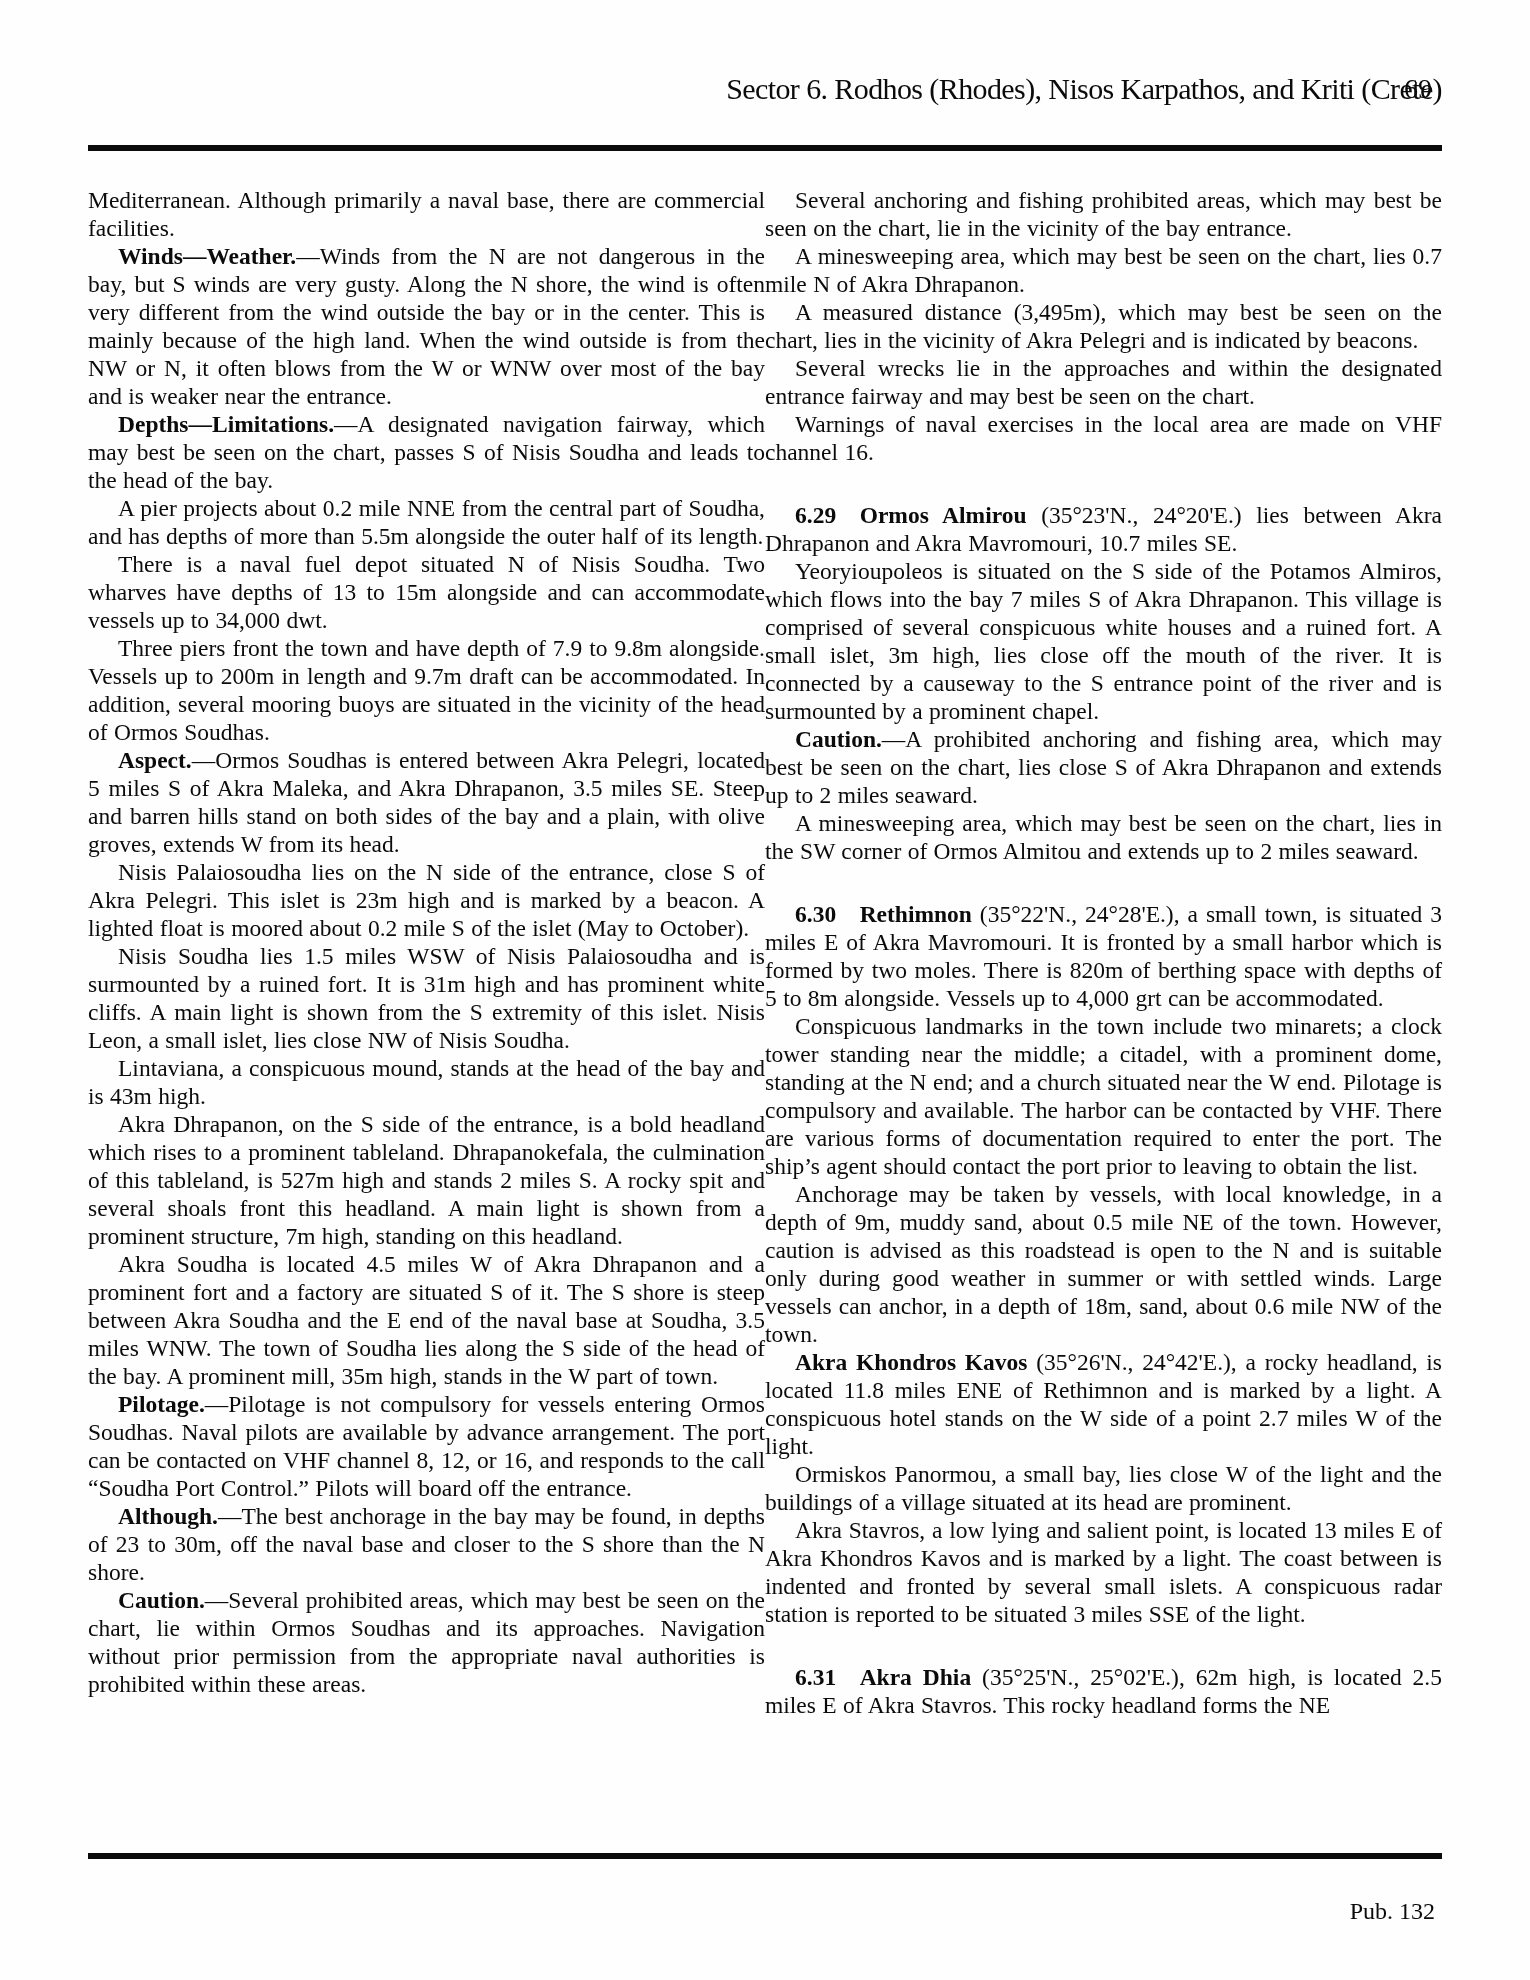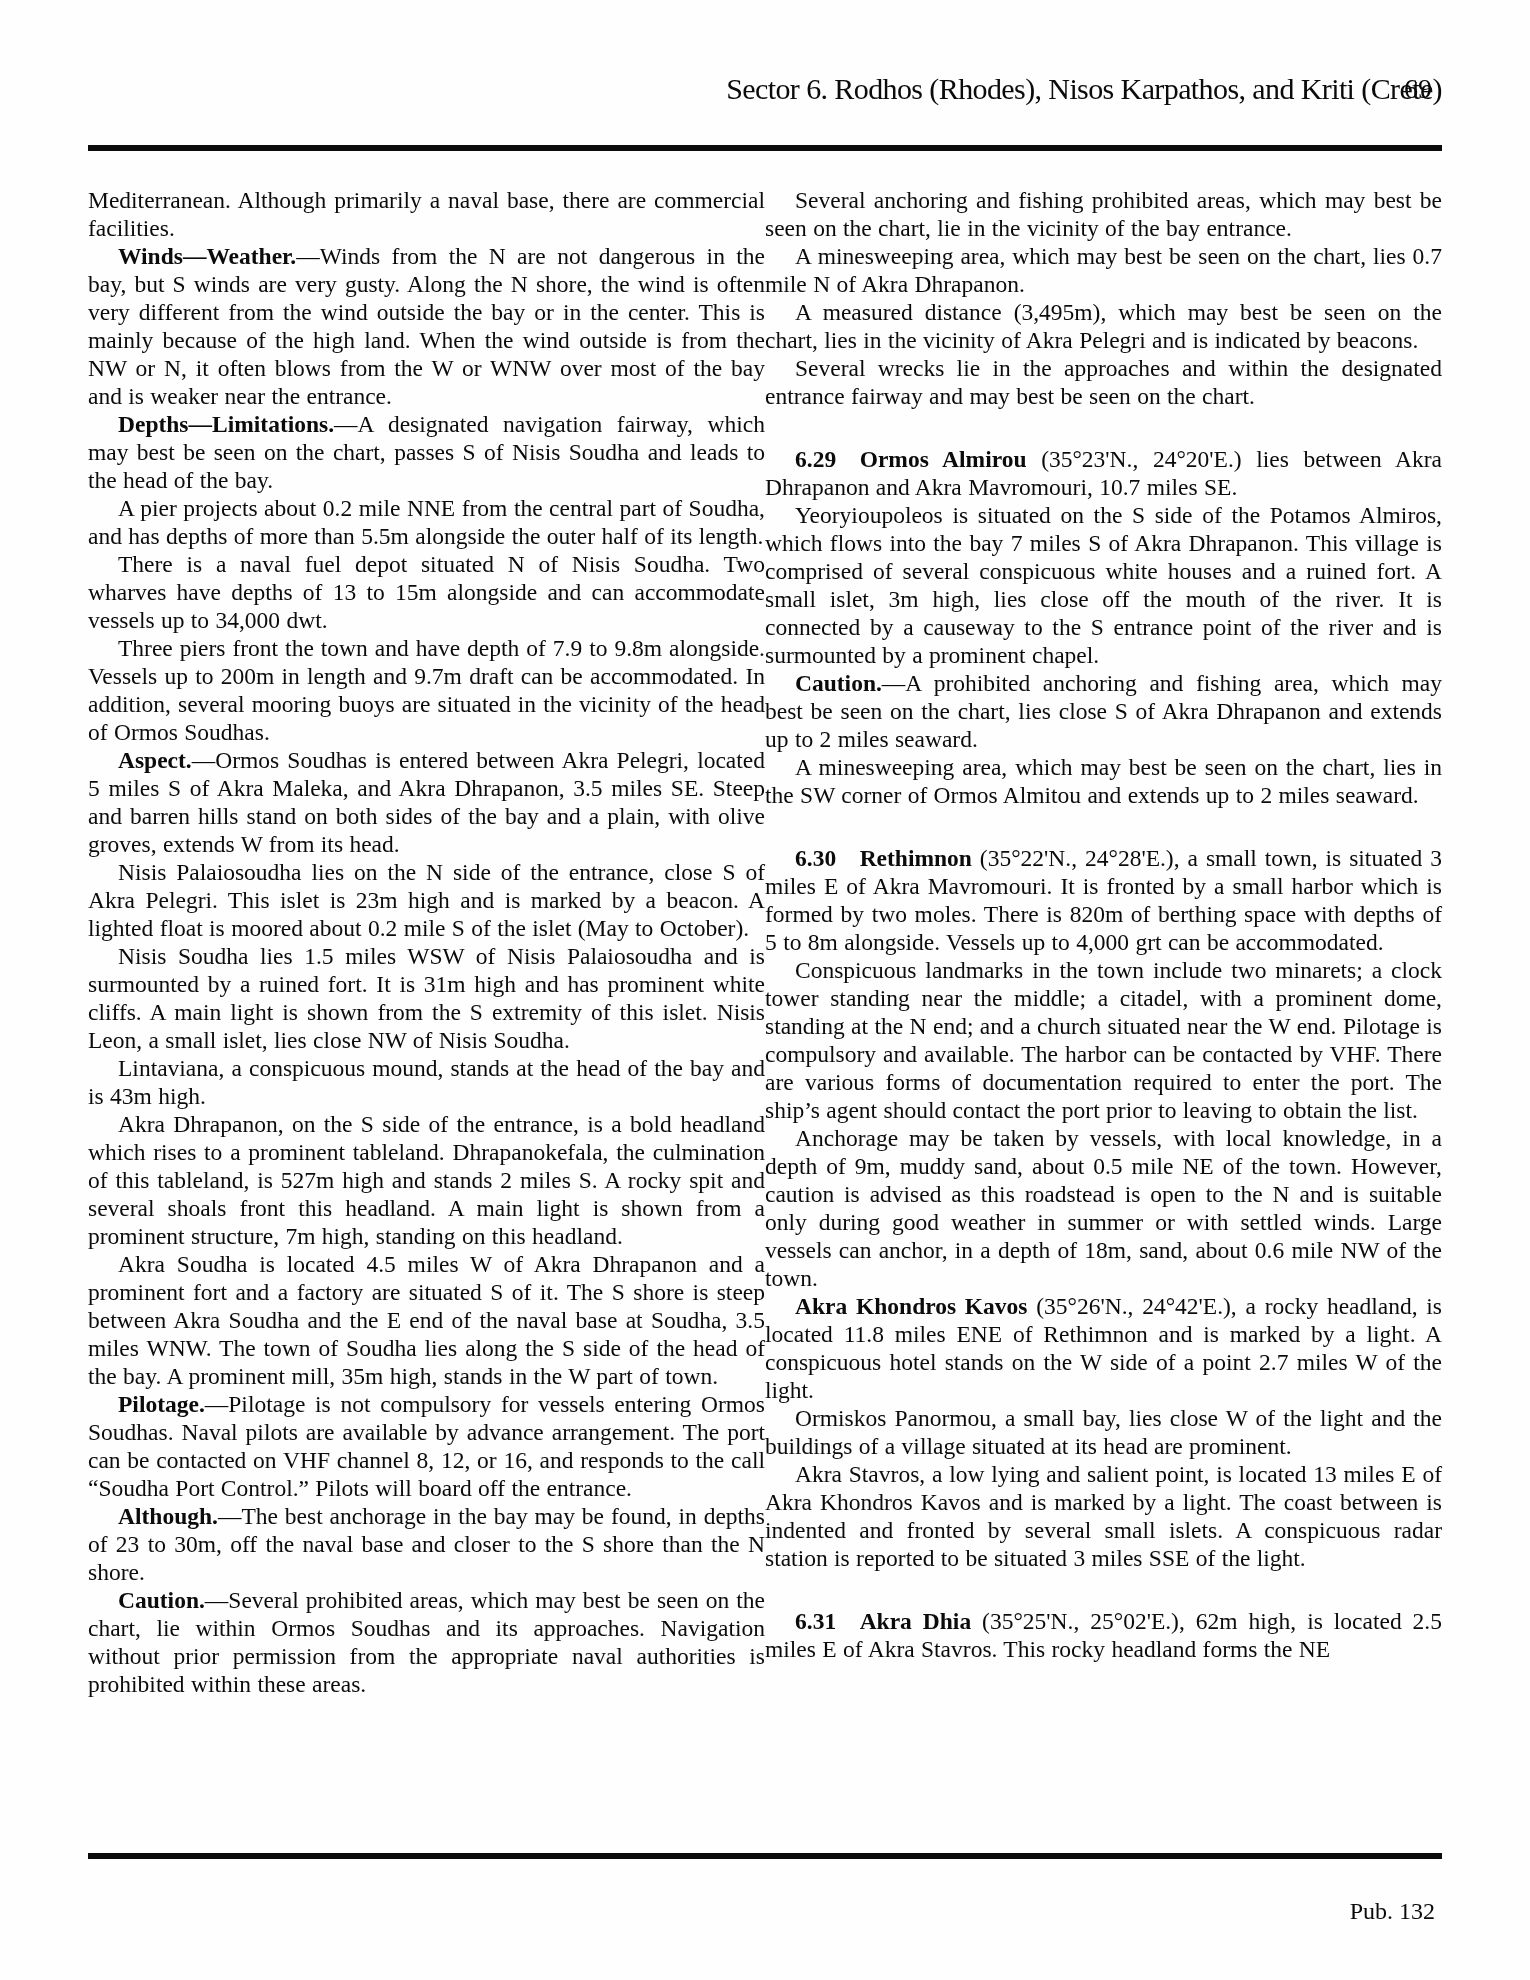--- a/index.html
+++ b/index.html
@@ -91,20 +91,21 @@
         <p class="para">Akra Soudha is located 4.5 miles W of Akra Dhrapanon and a prominent fort and a factory are situated S of it. The S shore is steep between Akra Soudha and the E end of the naval base at Soudha, 3.5 miles WNW. The town of Soudha lies along the S side of the head of the bay. A prominent mill, 35m high, stands in the W part of town.</p>
         <p class="para"><b>Pilotage.</b>—Pilotage is not compulsory for vessels entering Ormos Soudhas. Naval pilots are available by advance arrangement. The port can be contacted on VHF channel 8, 12, or 16, and responds to the call “Soudha Port Control.” Pilots will board off the entrance.</p>
         <p class="para"><b>Although.</b>—The best anchorage in the bay may be found, in depths of 23 to 30m, off the naval base and closer to the S shore than the N shore.</p>
         <p class="para"><b>Caution.</b>—Several prohibited areas, which may best be seen on the chart, lie within Ormos Soudhas and its approaches. Navigation without prior permission from the appropriate naval authorities is prohibited within these areas.</p>
       </div>
     <div class="column">
         <p class="para">Several anchoring and fishing prohibited areas, which may best be seen on the chart, lie in the vicinity of the bay entrance.</p>
         <p class="para">A minesweeping area, which may best be seen on the chart, lies 0.7 mile N of Akra Dhrapanon.</p>
         <p class="para">A measured distance (3,495m), which may best be seen on the chart, lies in the vicinity of Akra Pelegri and is indicated by beacons.</p>
         <p class="para">Several wrecks lie in the approaches and within the designated entrance fairway and may best be seen on the chart.</p>
+        <p class="para">Warnings of naval exercises in the local area are made on VHF channel 16.</p>
         <p class="para section-gap"><b>6.29  Ormos Almirou</b> (35°23'N., 24°20'E.) lies between Akra Dhrapanon and Akra Mavromouri, 10.7 miles SE.</p>
         <p class="para">Yeoryioupoleos is situated on the S side of the Potamos Almiros, which flows into the bay 7 miles S of Akra Dhrapanon. This village is comprised of several conspicuous white houses and a ruined fort. A small islet, 3m high, lies close off the mouth of the river. It is connected by a causeway to the S entrance point of the river and is surmounted by a prominent chapel.</p>
         <p class="para"><b>Caution.</b>—A prohibited anchoring and fishing area, which may best be seen on the chart, lies close S of Akra Dhrapanon and extends up to 2 miles seaward.</p>
         <p class="para">A minesweeping area, which may best be seen on the chart, lies in the SW corner of Ormos Almitou and extends up to 2 miles seaward.</p>
         <p class="para section-gap"><b>6.30  Rethimnon</b> (35°22'N., 24°28'E.), a small town, is situated 3 miles E of Akra Mavromouri. It is fronted by a small harbor which is formed by two moles. There is 820m of berthing space with depths of 5 to 8m alongside. Vessels up to 4,000 grt can be accommodated.</p>
         <p class="para">Conspicuous landmarks in the town include two minarets; a clock tower standing near the middle; a citadel, with a prominent dome, standing at the N end; and a church situated near the W end. Pilotage is compulsory and available. The harbor can be contacted by VHF. There are various forms of documentation required to enter the port. The ship’s agent should contact the port prior to leaving to obtain the list.</p>
         <p class="para">Anchorage may be taken by vessels, with local knowledge, in a depth of 9m, muddy sand, about 0.5 mile NE of the town. However, caution is advised as this roadstead is open to the N and is suitable only during good weather in summer or with settled winds. Large vessels can anchor, in a depth of 18m, sand, about 0.6 mile NW of the town.</p>
         <p class="para"><b>Akra Khondros Kavos</b> (35°26'N., 24°42'E.), a rocky headland, is located 11.8 miles ENE of Rethimnon and is marked by a light. A conspicuous hotel stands on the W side of a point 2.7 miles W of the light.</p>
         <p class="para">Ormiskos Panormou, a small bay, lies close W of the light and the buildings of a village situated at its head are prominent.</p>
         <p class="para">Akra Stavros, a low lying and salient point, is located 13 miles E of Akra Khondros Kavos and is marked by a light. The coast between is indented and fronted by several small islets. A conspicuous radar station is reported to be situated 3 miles SSE of the light.</p>

